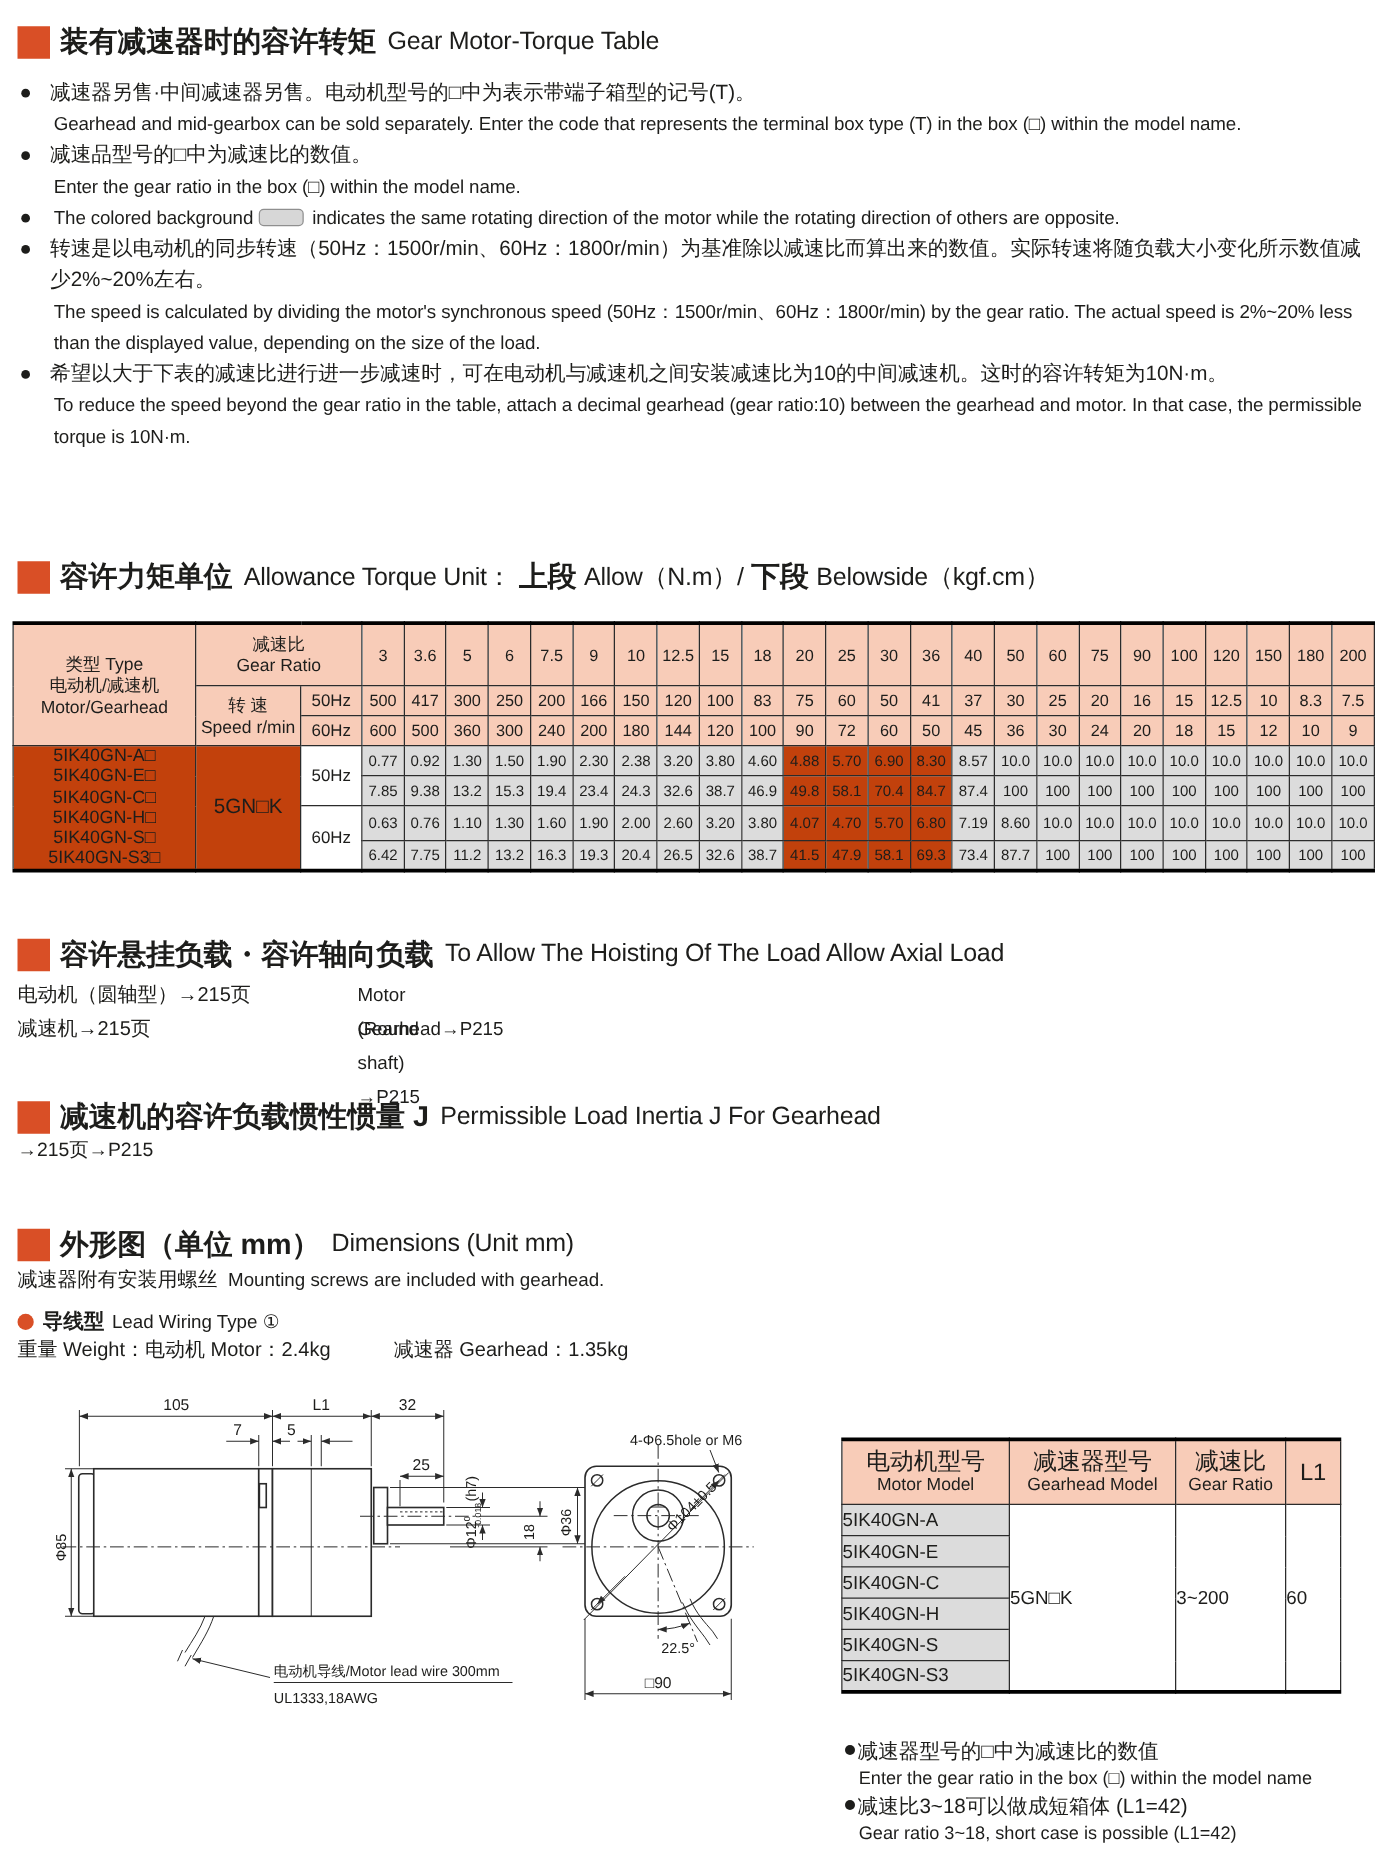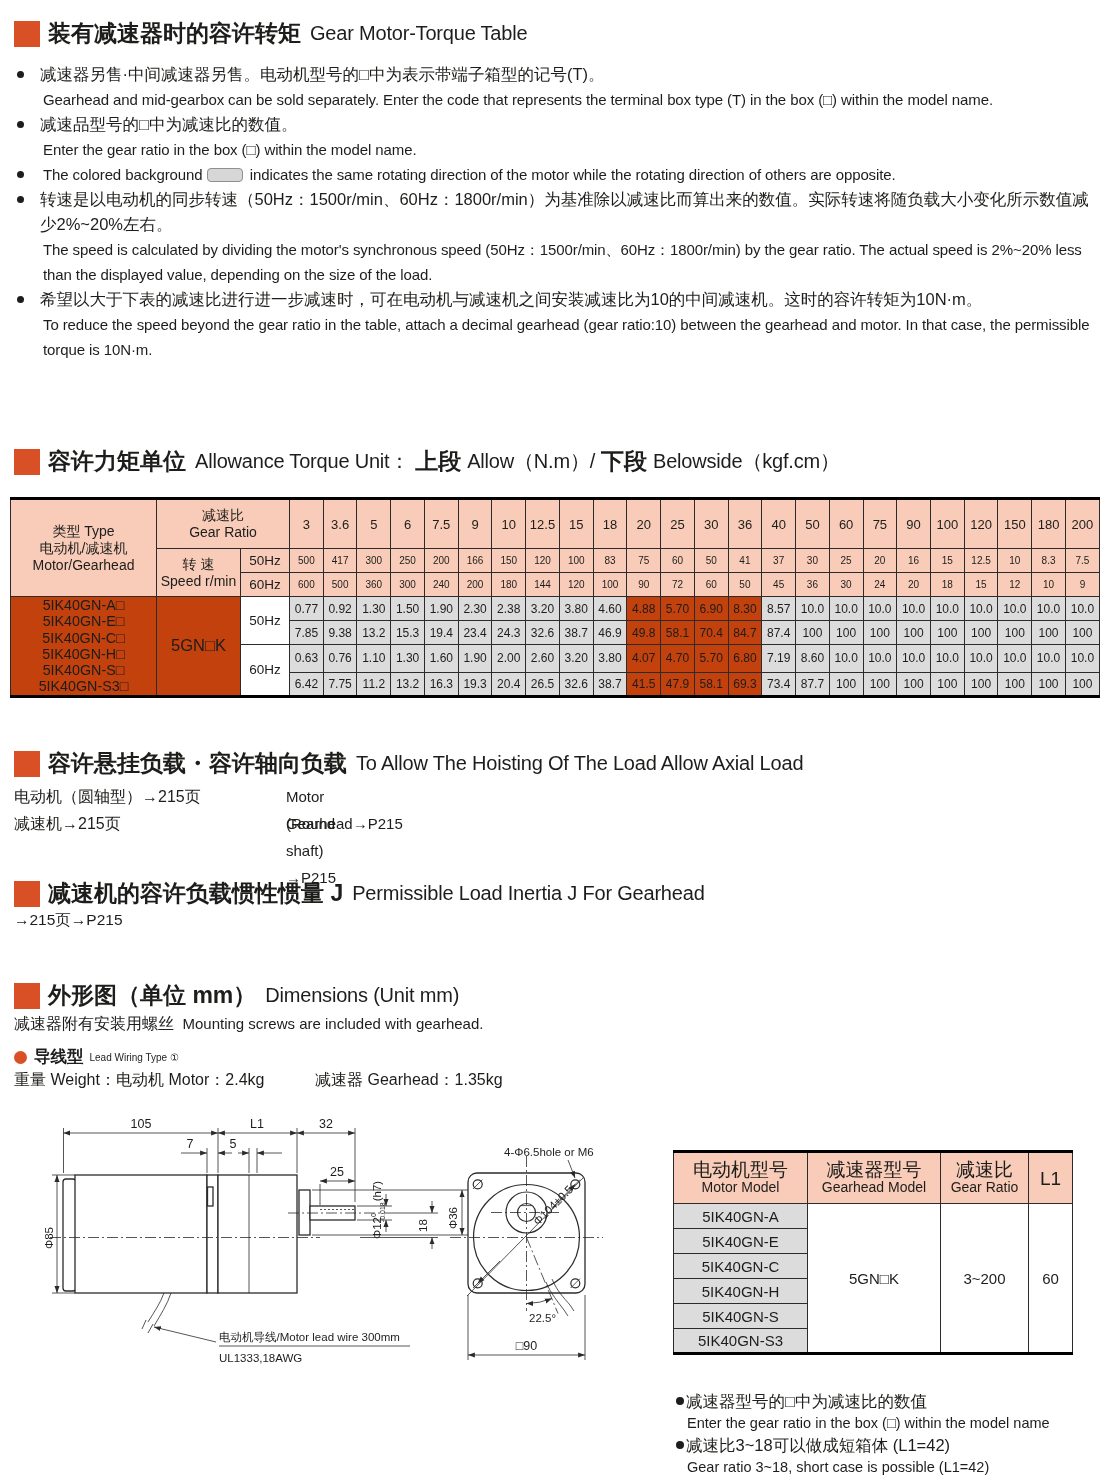--- a/index.html
+++ b/index.html
@@ -17,44 +17,44 @@
 .note .dot{position:absolute;left:3px;top:9px;width:7px;height:7px;border-radius:50%;background:var(--ink)}
 .nzh{font-size:16.5px;line-height:25px}
 .nen{font-size:15px;line-height:25px;padding-left:3px;letter-spacing:-.1px}
 .swatch{display:inline-block;width:36px;height:14px;background:#d7d7d7;border:1px solid #8f8f8f;border-radius:4px;vertical-align:-2px;margin-right:3px}
 table{border-collapse:collapse;table-layout:fixed}
 .tq{position:absolute;left:10px;top:497px;width:1090px;border-top:3px solid #000;border-bottom:3px solid #000}
 .tq th,.tq td{border:1px solid var(--line);text-align:center;vertical-align:middle;padding:0;font-weight:400;overflow:hidden}
 .hr1{height:50px}.rh{height:24px}
 .pc{background:var(--pink)}
 .g{background:var(--gray)}.w{background:#c2410c}
-.rc{font-size:13px}.sc{font-size:10px}
+.rc{font-size:13px}.sc{font-size:13px}
 .dc{font-size:12px}
 .hz{font-size:13.5px}
 .hzw{font-size:13.5px;background:#fff}
 .corner div,.spd div{font-size:14px;line-height:17px}
 .gr div{font-size:14px;line-height:17px}
 .mline{font-size:14.3px;line-height:16.3px}
 .ghcell{font-size:16.5px}
 .linkrows{position:absolute;left:14px;top:783px;font-size:16px;line-height:27px}
 .linkrows .en{position:absolute;left:272px;font-size:15px}
 .ref{position:absolute;left:14px;top:910px;font-size:15.5px}
 .subline{position:absolute;left:14px;top:1014px;font-size:16px}
 .subline .en{font-size:15px;margin-left:4px}
 .wiring{position:absolute;left:14px;top:1046px;font-size:16.5px;display:flex;align-items:center}
 .wiring .odot{width:13px;height:13px;border-radius:50%;background:var(--accent);margin-right:7px}
 .wiring .zh{font-weight:700}
-.wiring .en{margin-left:6px;font-size:10px}
+.wiring .en{margin-left:6px;font-size:15px}
 .weight{position:absolute;left:14px;top:1070px;font-size:16px;width:720px}
 .weight .gh{position:absolute;left:301px}
 .mt{position:absolute;left:673px;top:1150px;width:399px;border-top:3px solid #000;border-bottom:3px solid #000}
 .mt th{border:1px solid var(--line);background:var(--pink);font-weight:400;height:52px;padding:0}
 .mt th .zh{font-size:19px;line-height:19px}
 .mt th .en{font-size:14px;line-height:17px}
-.mt td{border:1px solid var(--line);text-align:center;height:25px;font-size:15px;padding:0}
+.mt td{border:1px solid var(--line);text-align:left;height:25px;font-size:15px;padding:0}
 .model-col{background:var(--gray)}
 .big{font-size:16.5px}
 .mnotes{position:absolute;left:676px;top:1390px;width:436px}
 .mn-zh{font-size:16.5px;line-height:22px}
 .mn-zh .b{display:inline-block;width:8px;height:8px;border-radius:50%;background:var(--ink);margin-right:2px;vertical-align:2px}
 .mn-en{font-size:14.5px;line-height:22px;padding-left:11px}
 .drawing{position:absolute;left:30px;top:1098px}
 .oln{fill:#fff;stroke:var(--line);stroke-width:1.3}
 .oln2{fill:none;stroke:var(--line);stroke-width:1.2}
 .thin{stroke:var(--line);stroke-width:.8;fill:none}

